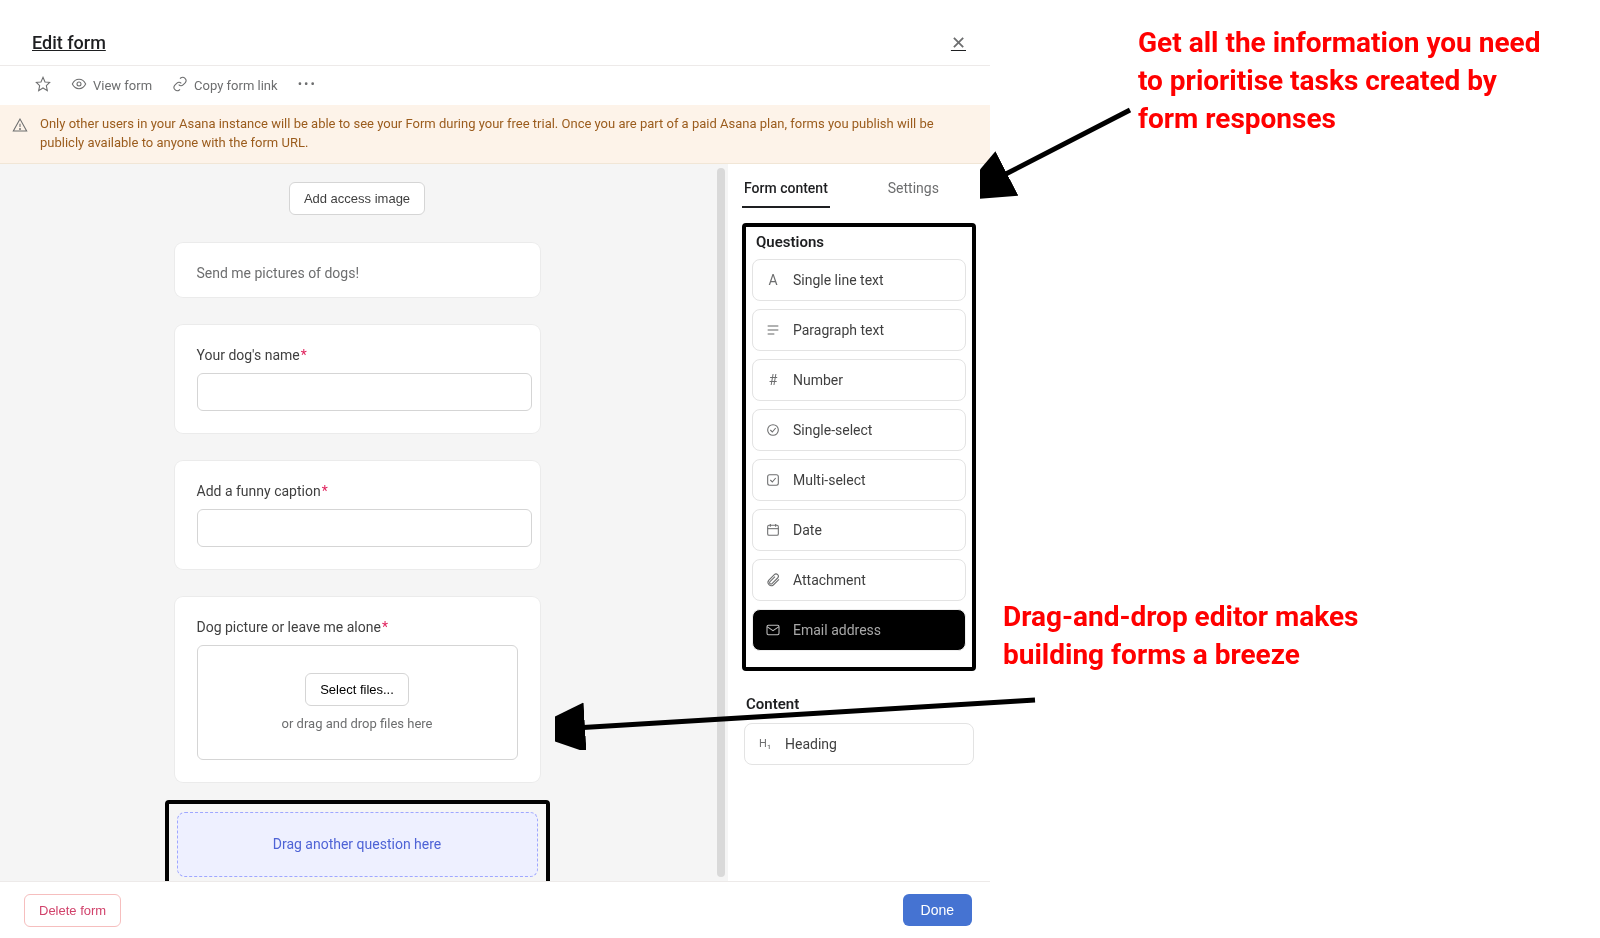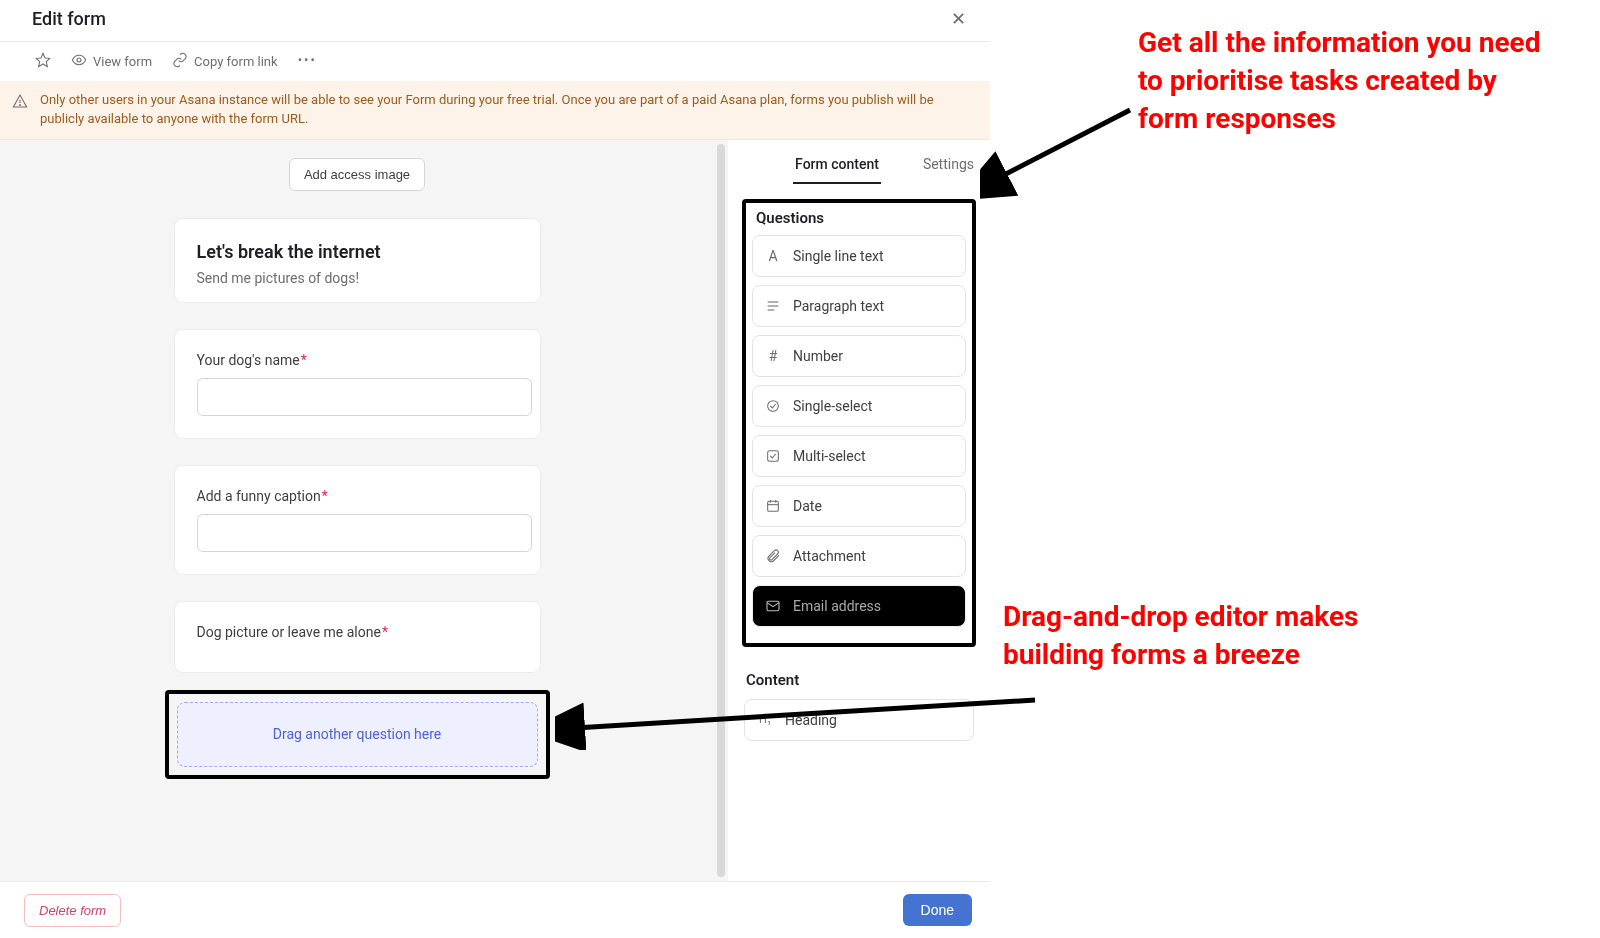--- a/index.html
+++ b/index.html
@@ -21,22 +21,23 @@
     width: 990px;
     height: 938px;
     display: flex;
     flex-direction: column;
   }
 
   .titlebar {
     display: flex;
     align-items: center;
     justify-content: space-between;
-    padding: 4px 16px 8px 32px;
+    padding: 28px 16px 8px 32px;
     border-bottom: 1px solid #edeae9;
+    text-decoration: underline;
   }
   .title {
     font-size: 18px;
     font-weight: 500;
   }
   .close-x {
     font-size: 18px;
     color: #6d6e6f;
     cursor: pointer;
     padding: 4px 8px;
@@ -168,22 +169,22 @@
   
   .palette {
     width: 262px;
     background:#fff;
     display:flex;
     flex-direction:column;
     padding: 12px 14px 18px 14px;
   }
   .tabs {
     display:flex;
-    justify-content: flex-end;
-    gap: 40px;
+    justify-content: flex-start;
+    gap: 56px;
     border-bottom:1px solid transparent;
     margin-bottom: 14px;
   }
   .tab {
     padding: 4px 2px 10px 2px;
     font-size: 14px;
     color:#6d6e6f;
     cursor:pointer;
     border-bottom: 2px solid transparent;
   }
@@ -224,21 +225,20 @@
     background:#fff;
   }
   .delete-btn {
     border:1px solid #f6bebe;
     color:#d1426b;
     background:#fff;
     border-radius:6px;
     padding: 8px 14px;
     font-size:13px;
     cursor:pointer;
-    font-style:italic;
   }
   .done-btn {
     background:#4573d2;
     color:#fff;
     border:none;
     border-radius:6px;
     padding:8px 18px;
     font-size:14px;
     cursor:pointer;
   }
@@ -315,41 +315,44 @@
   </div>
 
   <div class="workspace">
 
     <div class="canvas">
       <div class="cover-btn-row">
         <button class="cover-btn">Add access image</button>
       </div>
 
       <div class="card intro">
-        <div class="form-title">Let's break the internet</div>
         <div class="form-sub">Send me pictures of dogs!</div>
       </div>
 
       <div class="card">
         <div class="field-label">
           <span>Your dog's name</span><span class="req">*</span>
         </div>
         <div class="field-input"></div>
       </div>
 
       <div class="card">
         <div class="field-label">
           <span>Add a funny caption</span><span class="req">*</span>
         </div>
         <div class="field-input"></div>
       </div>
 
       <div class="card">
         <div class="field-label">
           <span>Dog picture or leave me alone</span><span class="req">*</span>
+        </div>
+        <div class="file-box">
+          <button class="select-files-btn">Select files...</button>
+          <div class="drag-hint">or drag and drop files here</div>
         </div>
       </div>
 
       <div class="dropzone-wrap">
         <div class="dropzone">
           <span>Drag another question here</span>
         </div>
       </div>
     </div>
 

